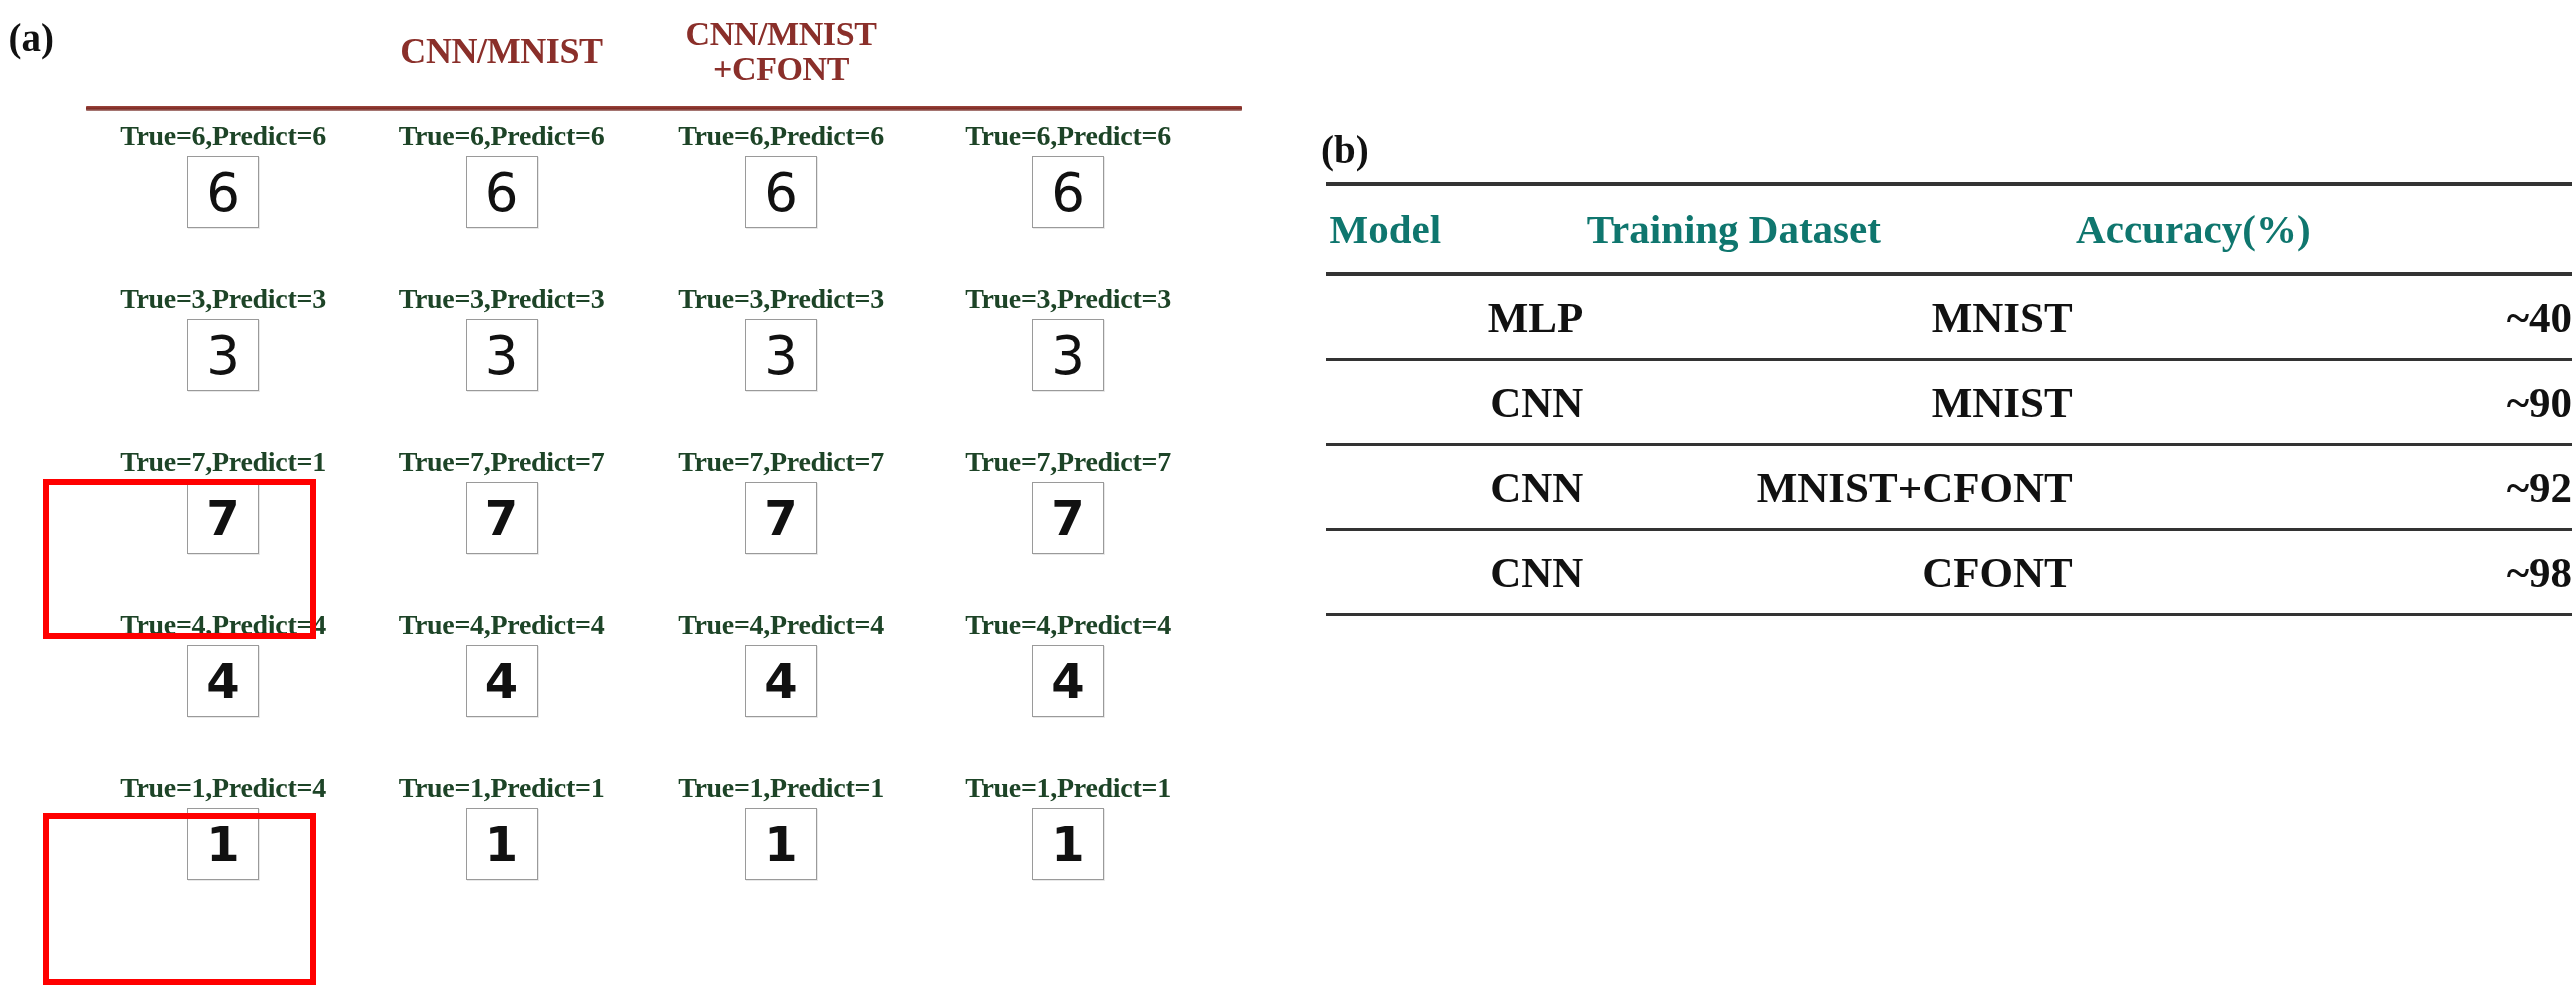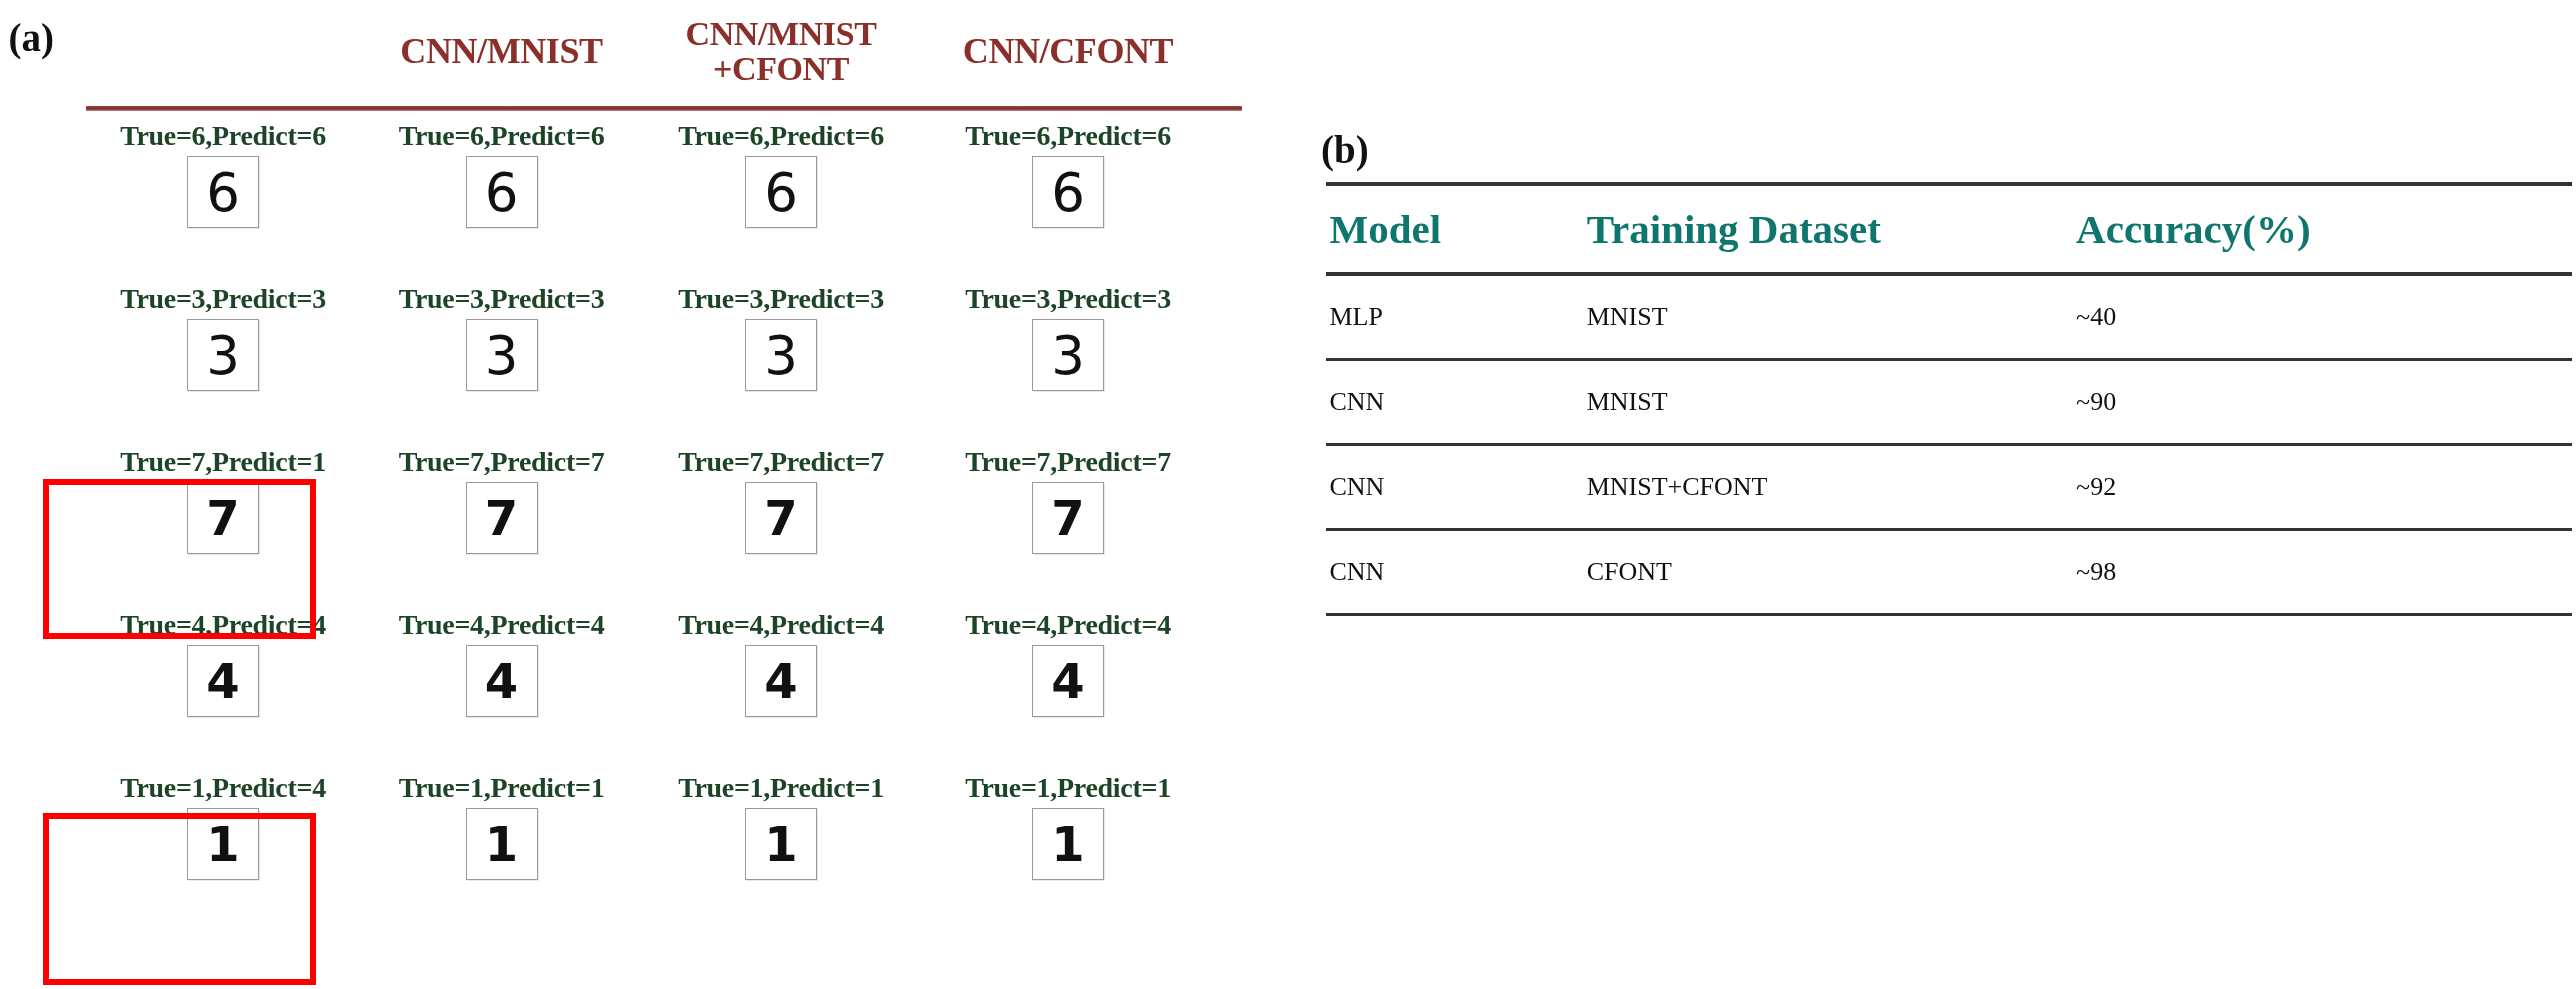--- a/index.html
+++ b/index.html
@@ -192,25 +192,26 @@
     height: 86px;
     font-size: 41px;
     font-weight: bold;
     color: #0f766e;
     border-top: 4.3px solid #333333;
     border-bottom: 4.3px solid #333333;
     padding-left: 3.4px;
   }
   #stats-table tbody td {
     height: 82px;
-    font-size: 26px;
-    font-weight: normal;
+    font-size: 43px;
+    font-weight: bold;
     color: #111111;
     border-bottom: 3.4px solid #333333;
     padding-left: 3.4px;
+    text-align: right;
   }
   #stats-table tbody tr:last-child td {
     border-bottom: 3.4px solid #333333;
   }
 </style>
 </head>
 <body>
 
 <div id="panel-a">
 
@@ -218,23 +219,20 @@
 
   <div id="col-header-row">
     <div class="col-header" id="hdr-1">
       <span>CNN/MNIST</span>
     </div>
     <div class="col-header two-line" id="hdr-2">
       <span>
         <span>CNN/MNIST</span><br>
         <span>+CFONT</span>
       </span>
-    </div>
-    <div class="col-header" id="hdr-3">
-      <span>CNN/CFONT</span>
     </div>
   </div>
 
   <div id="header-rule"></div>
 
   <div id="sample-grid">
 
     <div class="sample-row" data-row="0">
       <div class="sample-cell" data-col="0">
         <div class="sample-label">True=6,Predict=6</div>

